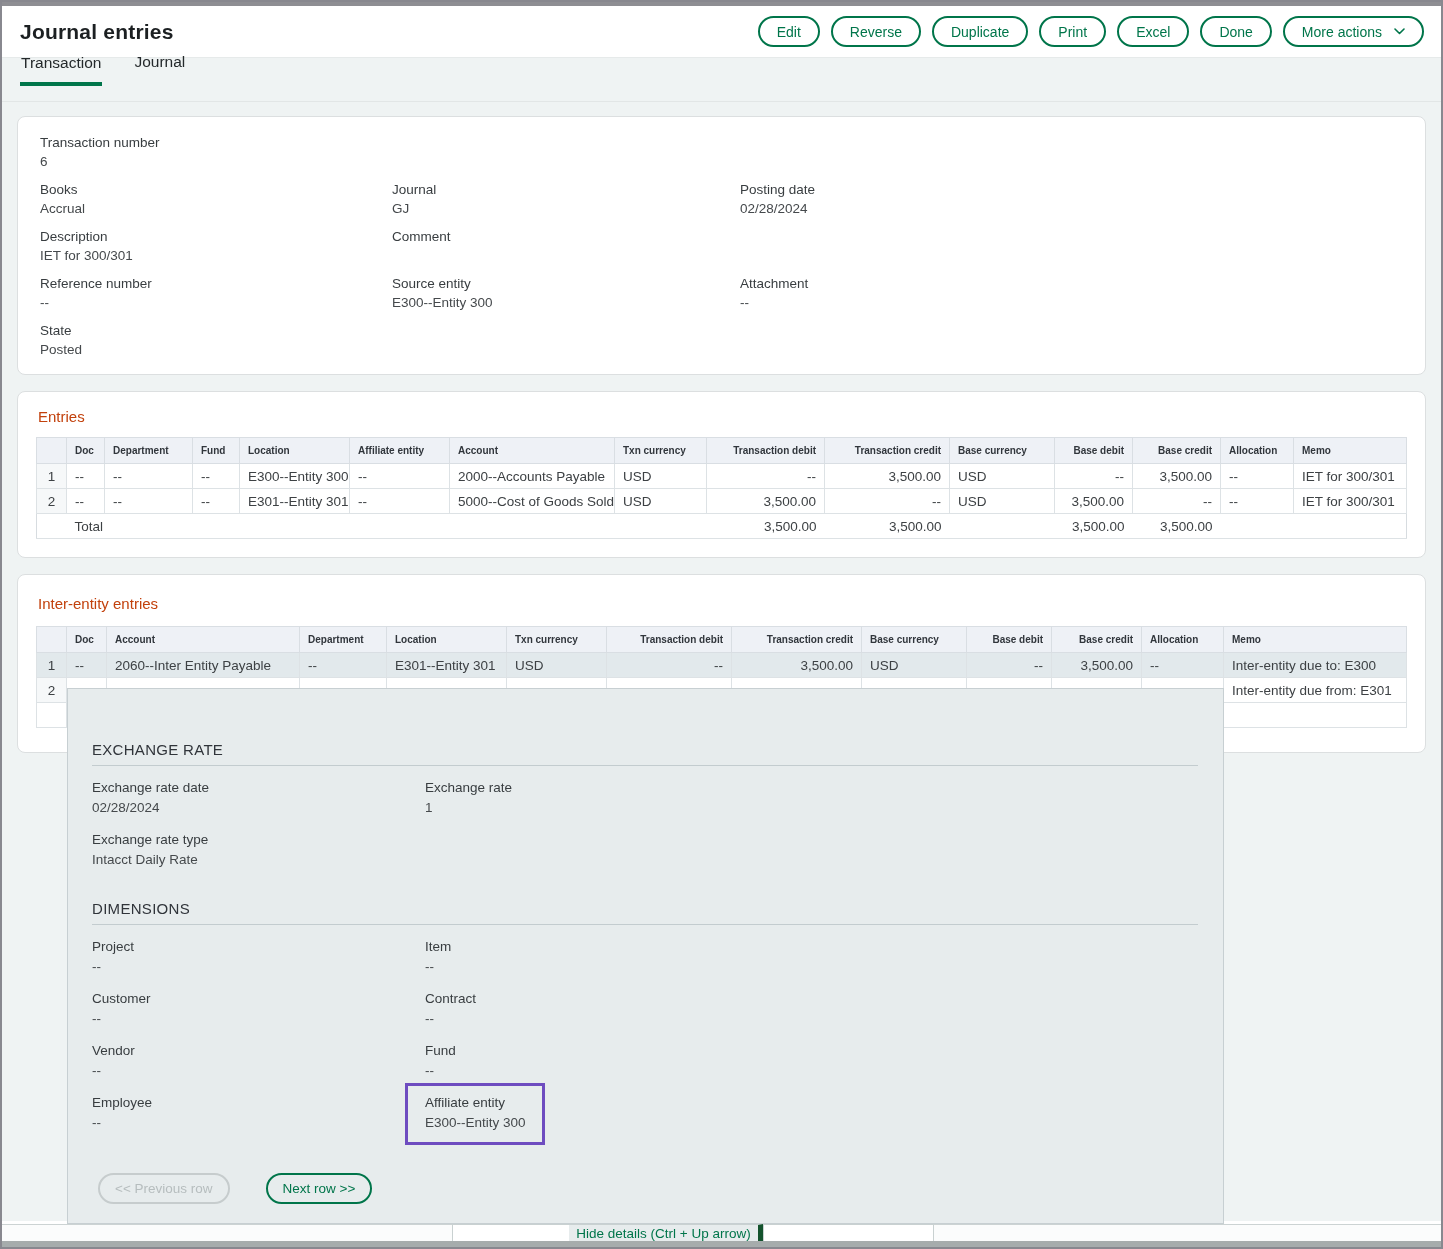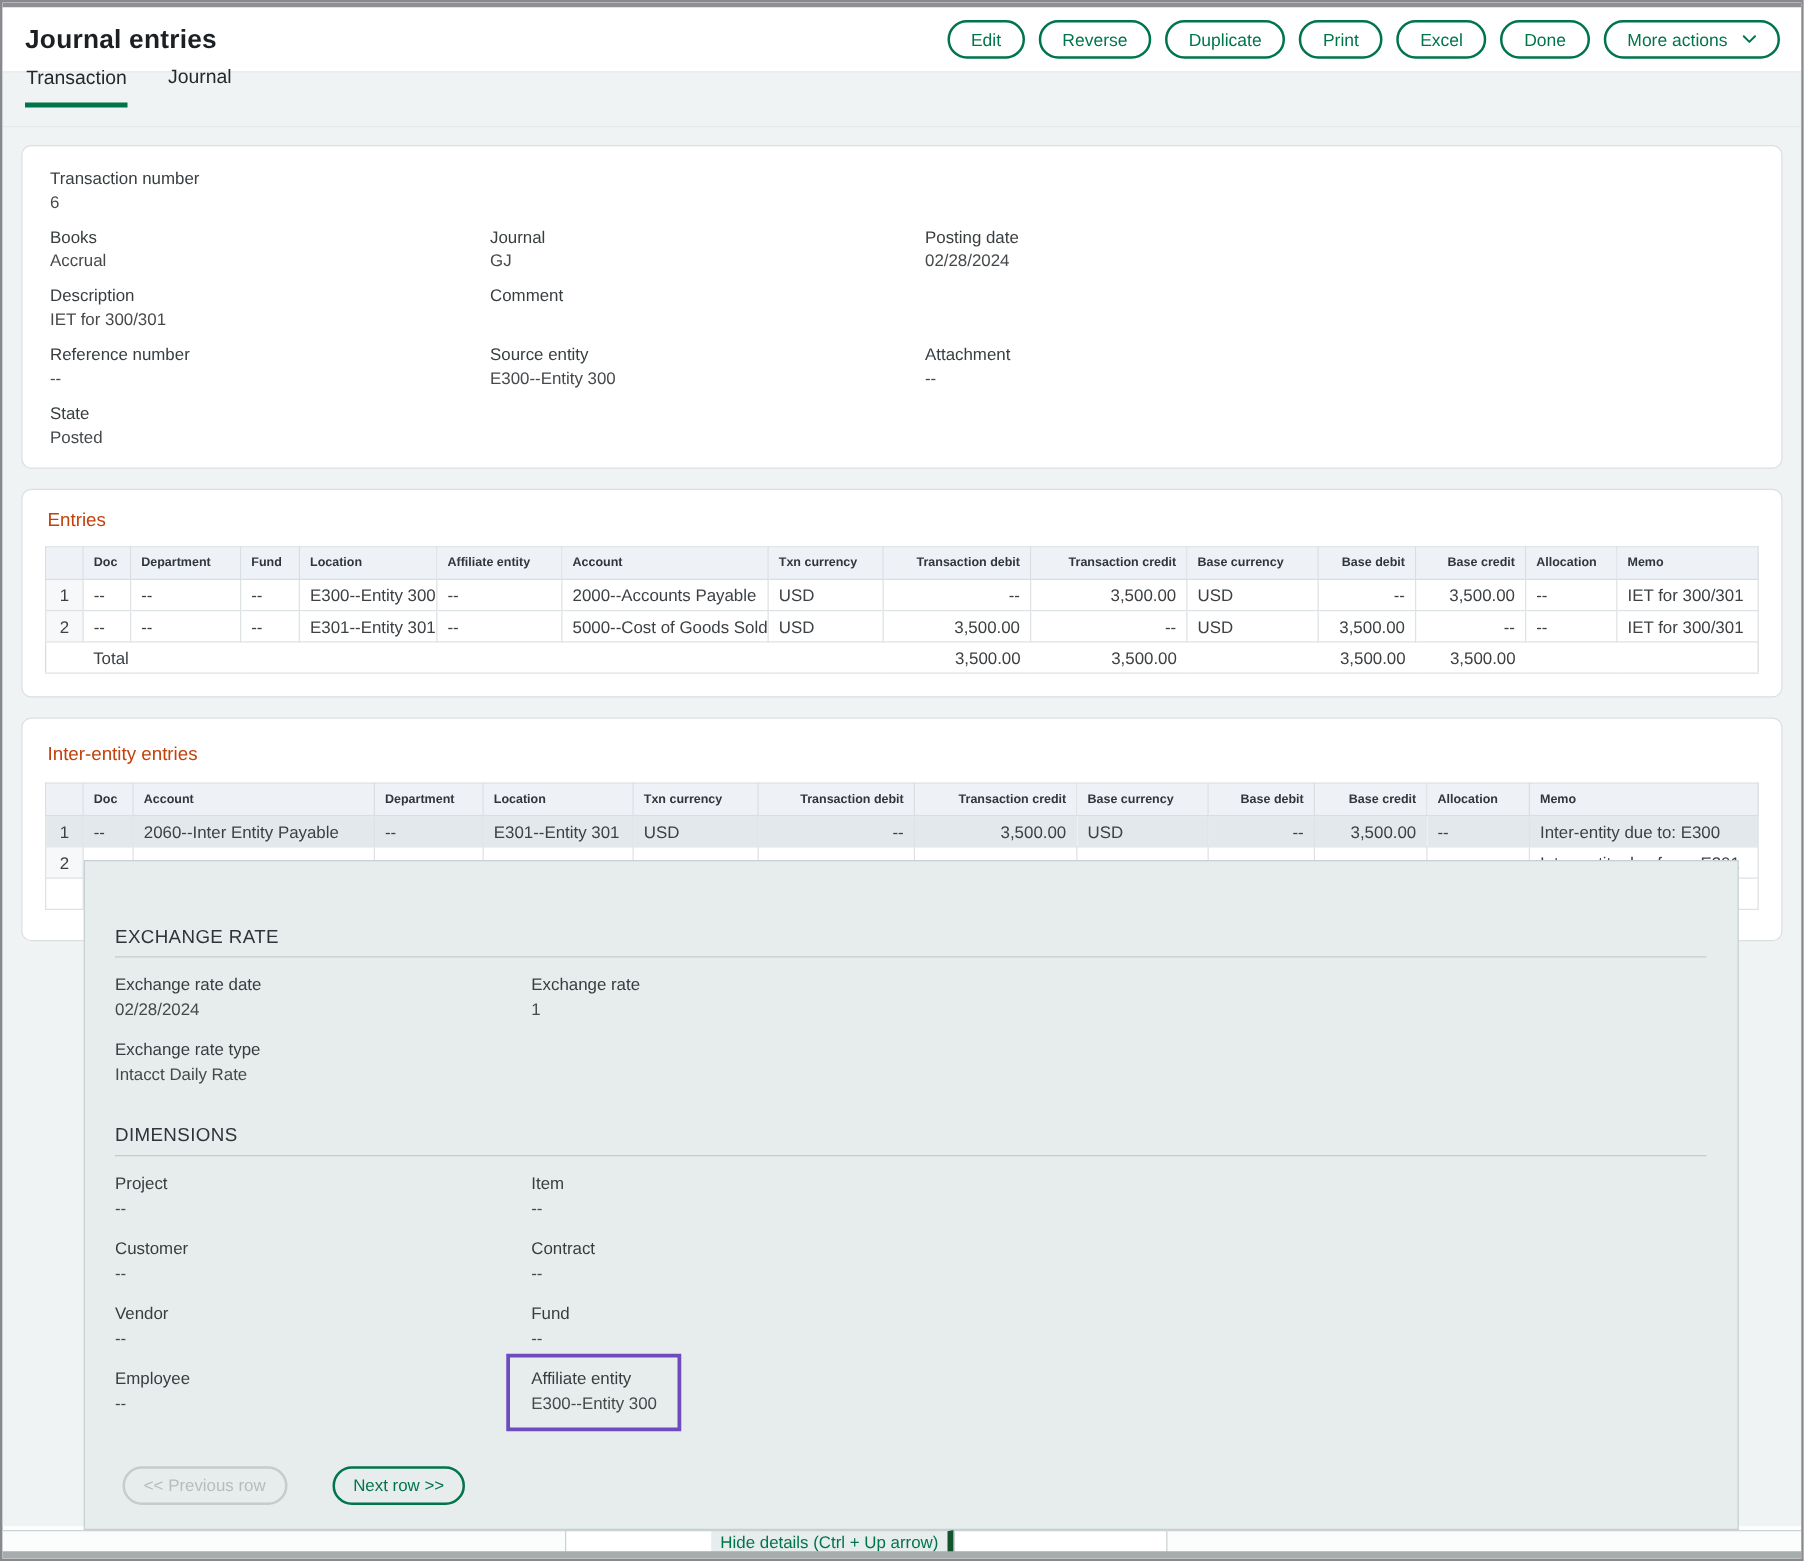--- a/index.html
+++ b/index.html
@@ -57,21 +57,21 @@
     padding:4px 8px; border:1px solid #dde2e5; color:#3d4144; background:#fff;
     font-size:13.5px; white-space:nowrap; overflow:hidden; height:25px;
   }
   .tbl th.num, .tbl td.num{ text-align:right;margin-top:43px; }
   .tbl td.rownum{ background:#f6f8f9; text-align:center; }
   .tbl tr.selected td{ background:#e2e9ec; }
   .entries tr.total td{ border-left:none; border-right:none; border-top:1px solid #ccd2d6; background:#fff; }
 
   
   .detail-panel{
-    position:absolute; left:65px; top:686px; width:1324px; height:536px;
+    position:absolute; left:65px; top:686px; width:1157px; height:536px;
     background:#e7eced; border:1px solid #c7cfd2; z-index:20; overflow:hidden;
   }
   .panel-inner{ padding:0 25px 0 24px; }
   .sect{ font-size:15px; font-weight:normal; color:#30343a; letter-spacing:.3px; }
   .sect.first{ margin-top:52px; }
   .sect.dim{ margin-top:32px; }
   .rule{ border:0; border-top:1px solid #c3cccf; margin:7px 0 0 0; }
   .pgrid{ display:grid; grid-template-columns:333px 1fr; row-gap:16px; margin-top:14px; }
   .pfield .flabel{ font-size:13.5px; color:#383d40; }
   .pfield .fvalue{ font-size:13.5px; color:#45494c; margin-top:5px; min-height:16px; }

